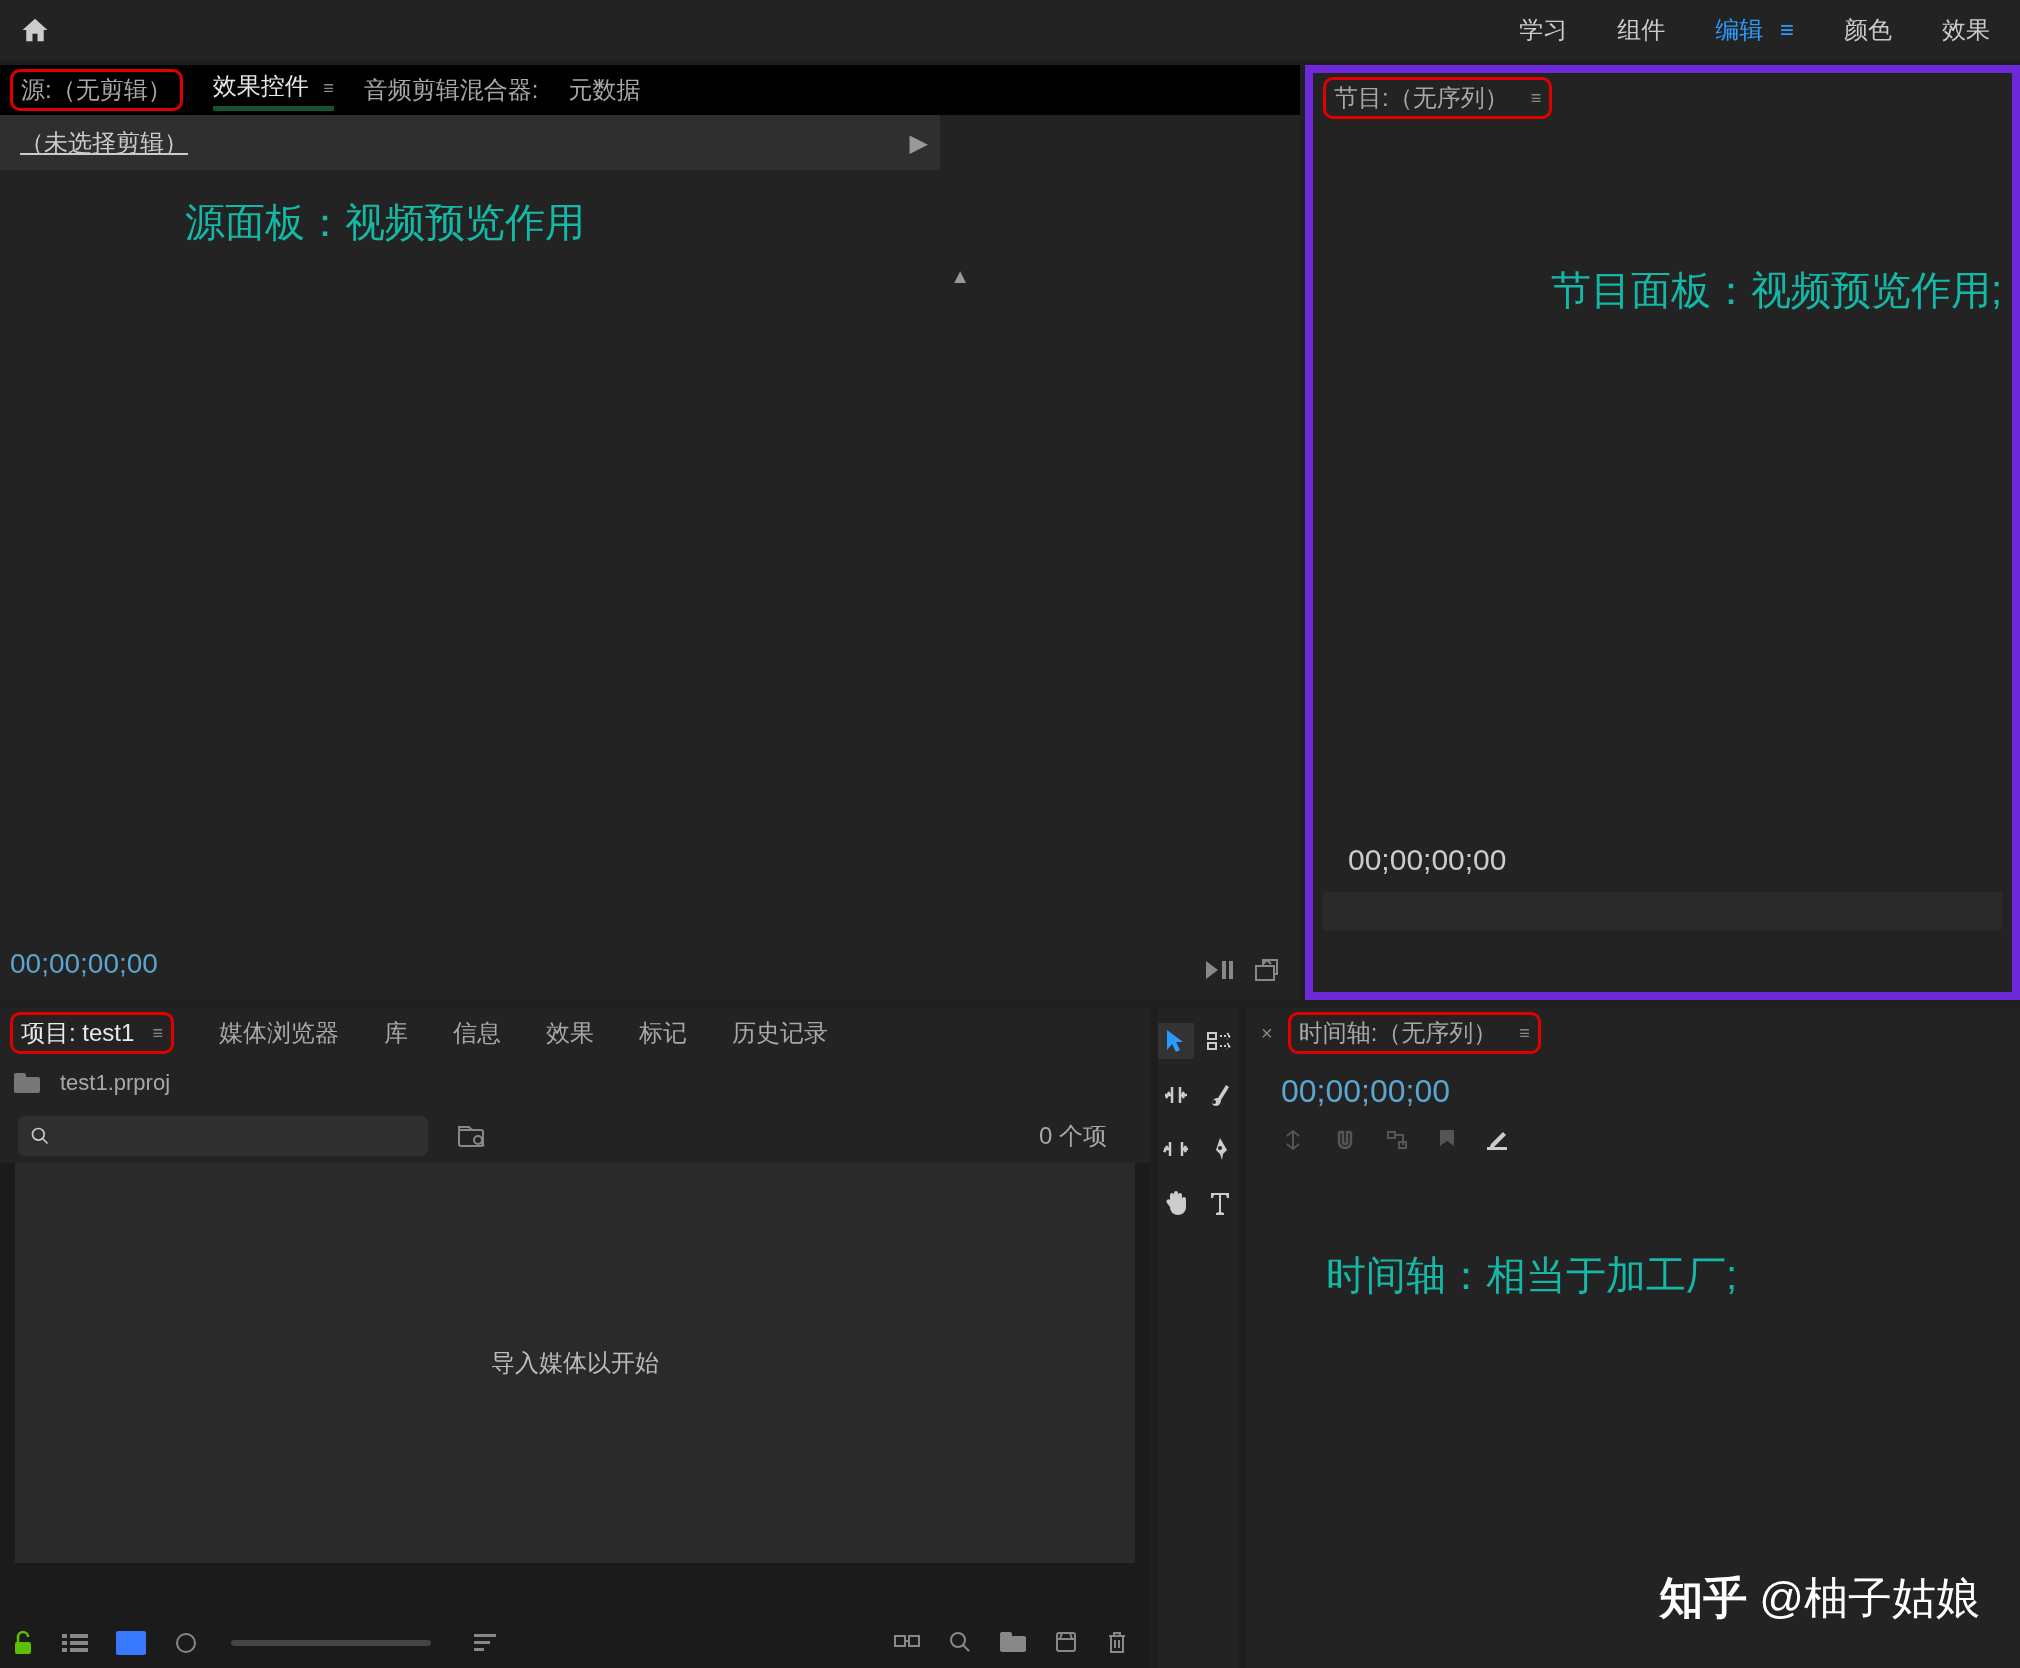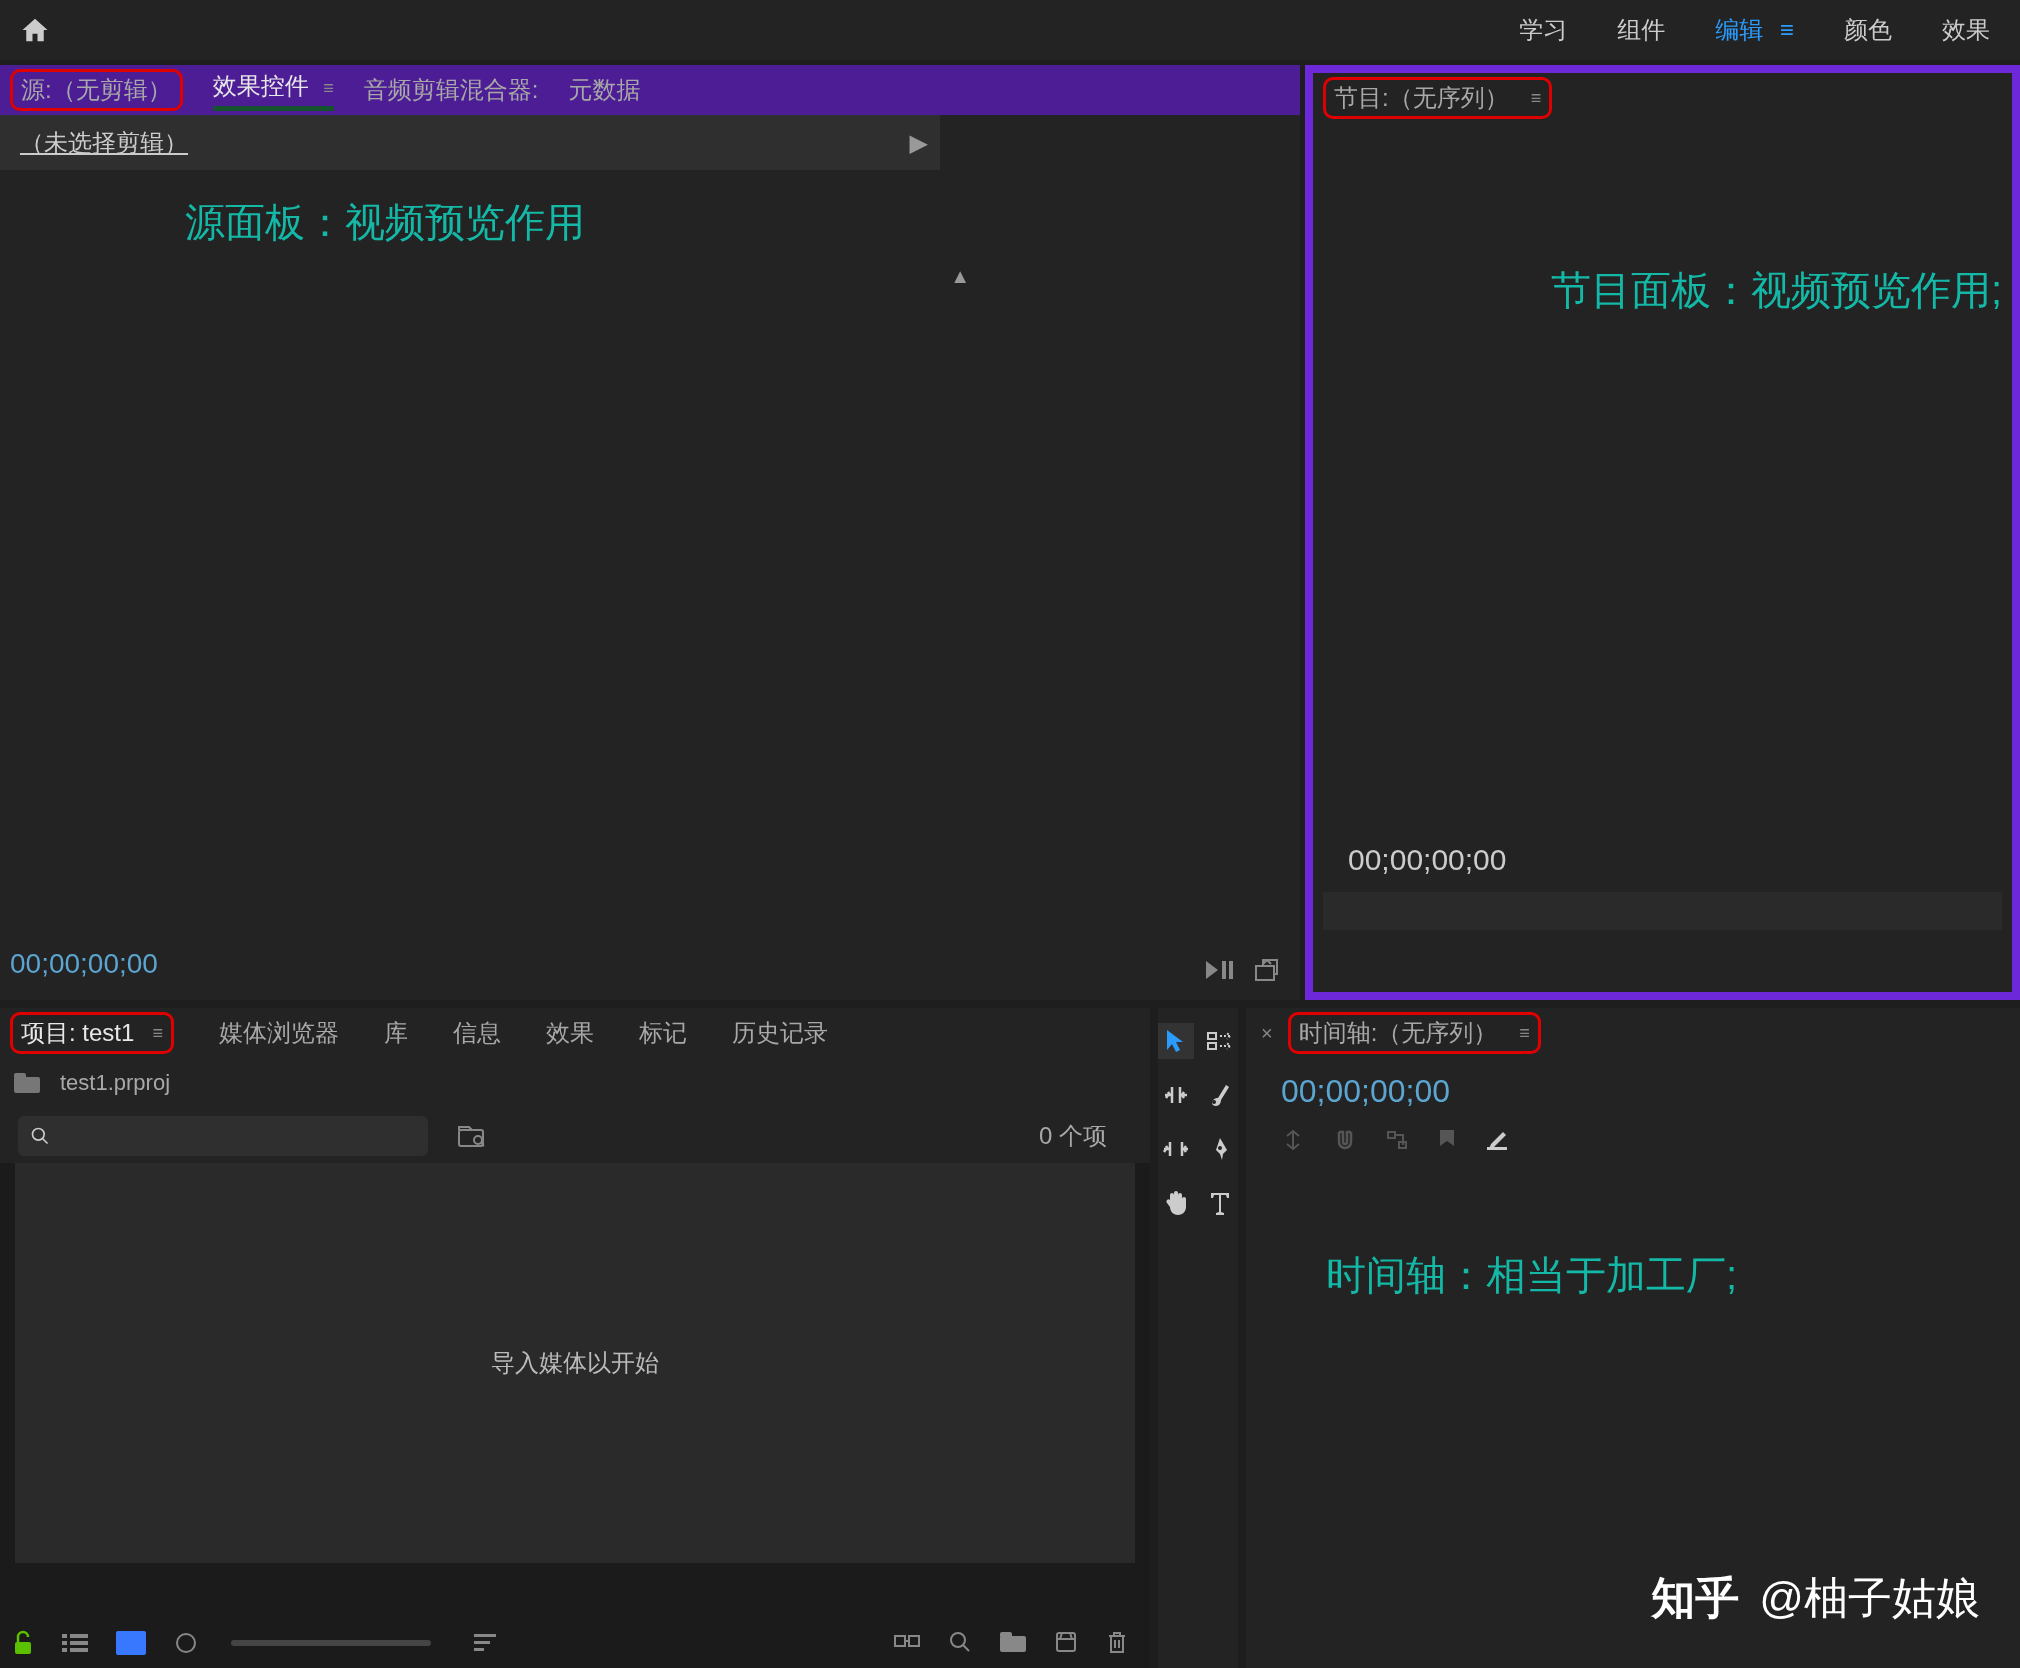--- a/index.html
+++ b/index.html
@@ -12,21 +12,21 @@
 .ws-tab { font-size: 24px; color: #ccc; cursor: pointer; }
 .ws-tab.active { color: #2b9cff; }
 .ws-tab.active .ws-menu { color: #2b9cff; margin-left: 10px; }
 
 
 .upper { display: flex; height: 940px; }
 .source-panel { width: 1300px; background: #232323; margin-top: 5px; margin-right: 5px; }
 .program-panel { flex: 1; background: #232323; margin-top: 5px; border: 8px solid #6d28d9; position: relative; }
 
 .panel-tabs { display: flex; align-items: center; height: 50px; padding: 0 10px; gap: 30px; }
-.panel-tabs.dark { background: #4c1d95; align-items: center; }
+.panel-tabs.dark { background: #000000; align-items: center; }
 .tab { font-size: 24px; color: #a8a8a8; cursor: pointer; position: relative; }
 .tab.active { color: #e8e8e8; border-bottom: 5px solid #14532d; padding-bottom: 4px; }
 .menu-icon { font-size: 18px; color: #888; margin-left: 8px; }
 .redbox { border: 3px solid #e00000; border-radius: 10px; padding: 2px 8px; }
 
 .status-row { background: #2f2f2f; height: 55px; display: flex; align-items: center; padding: 12px 20px; font-size: 24px; color: #ccc; position: relative; width: 940px; margin-left: 0; text-decoration: underline; }
 .status-row .tri-right { position: absolute; right: 12px; color: #999; }
 .chev-up { position: absolute; right: 330px; top: 200px; color: #999; font-size: 20px; }
 
 .red-anno { color: #14b8a6; font-size: 40px; position: absolute; font-weight: 400; }
@@ -63,21 +63,21 @@
 .bi.blue { background: #3878ff; width: 30px; height: 24px; border-radius: 2px; }
 .bottom-slider { width: 200px; height: 6px; background: #444; border-radius: 3px; margin-left: 5px; }
 .bottom-right { position: absolute; right: 10px; display: flex; gap: 28px; }
 
 
 .tl-tabs { display: flex; align-items: center; height: 50px; padding: 0 15px; gap: 15px; }
 .tl-close { color: #888; font-size: 20px; }
 .tl-time { font-size: 32px; color: #5ba5d0; margin: 15px 0 0 35px; }
 .tl-icons { display: flex; gap: 28px; margin: 18px 0 0 35px; color: #555; }
 
-.watermark { position: absolute; bottom: 40px; right: 40px; font-size: 44px; color: #fff; font-weight: 500; display: flex; align-items: flex-start; gap: 20px; }
+.watermark { position: absolute; bottom: 40px; right: 40px; font-size: 44px; color: #fff; font-weight: 500; display: flex; align-items: flex-start; gap: 12px; }
 .zhihu-logo { font-size: 44px; font-weight: 700; }
 
 svg { display: block; }
 </style>
 </head>
 <body>
 
 <div class="top-bar">
   <span class="home-icon">
     <svg width="30" height="30" viewBox="0 0 24 24" fill="#ccc">

